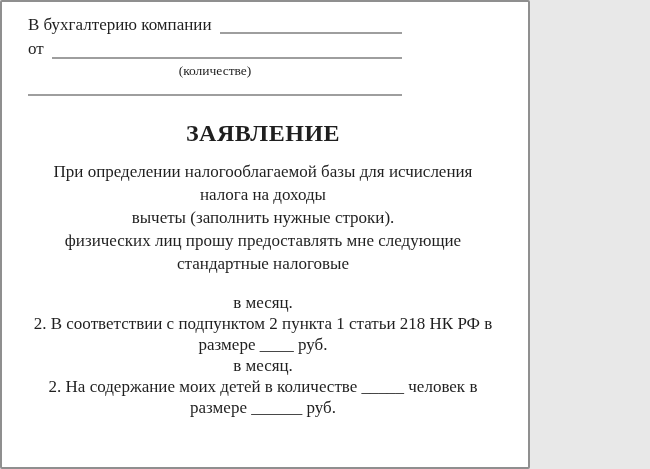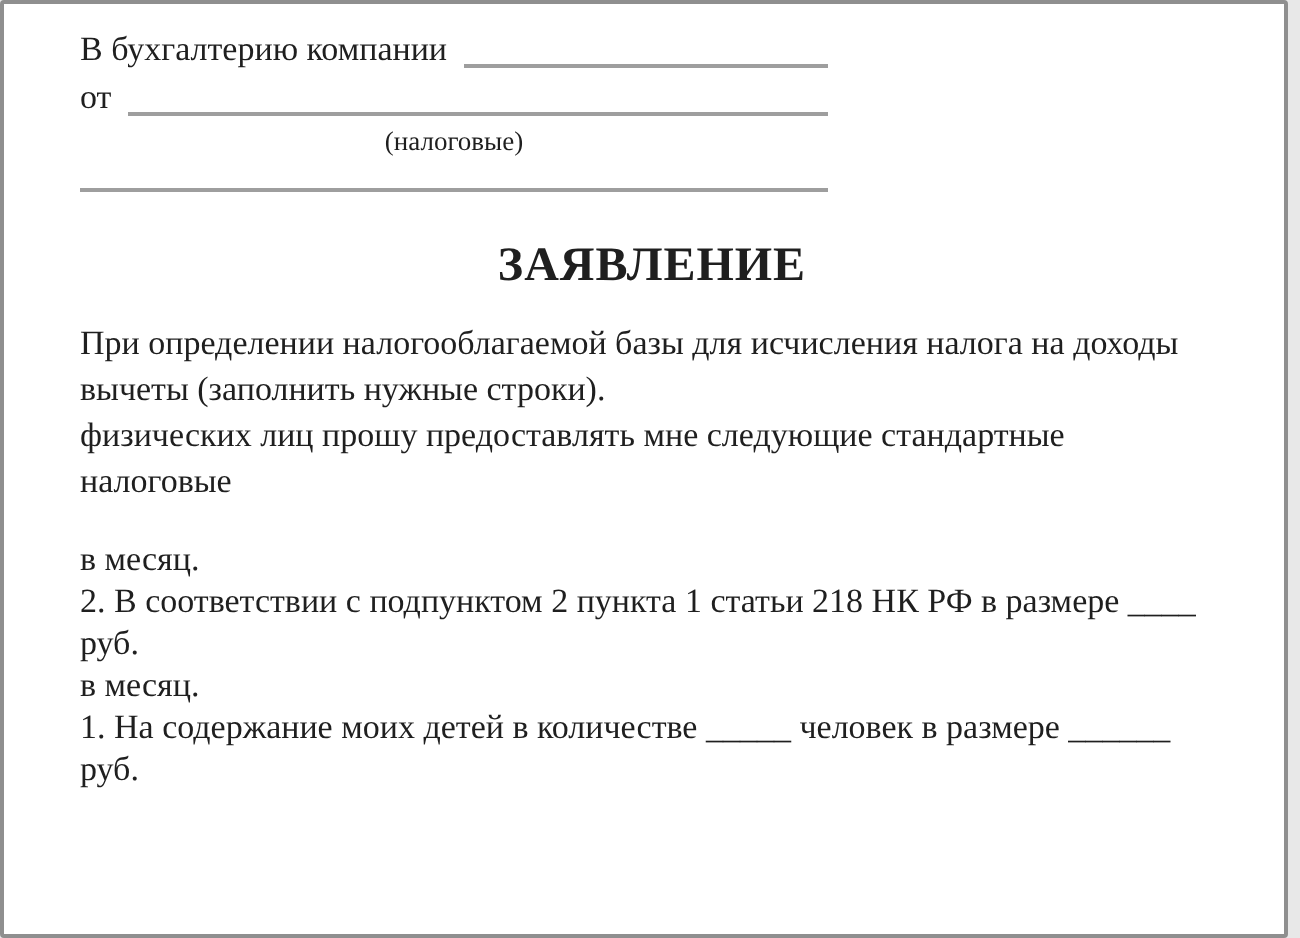--- a/index.html
+++ b/index.html
@@ -4,40 +4,40 @@
 <style>
   :root{
     --text:#1f1f1f;
     --rule:#9e9e9e;
     --frame:#8f8f8f;
     --bg:#ffffff;
   }
   html,body{margin:0;padding:0;background:#e8e8e8;}
   .page{
     box-sizing:border-box;
-    width:644px;height:469px;
+    width:530px;height:469px;
     background:var(--bg);
     border:2px solid var(--frame);
     border-radius:2px;
     font-family:"Liberation Serif","DejaVu Serif",serif;
     color:var(--text);
     font-size:17px;
-    padding:12px 30px 0 38px;
+    padding:12px 30px 0 26px;
     overflow:hidden;
   }
   
   .header{width:374px;}
   .hrow{display:flex;line-height:22px;white-space:nowrap;}
   .hrow .fill{
     flex:1;
     height:18px;
     margin-left:8px;
     border-bottom:2px solid var(--rule);
   }
-  .hrow--from{margin-top:2px;}
+  .hrow--from{margin-top:2px;align-items:center;}
   .caption{
     text-align:center;
     font-size:13.5px;
     line-height:15px;
     margin-top:3px;
   }
   .name-line{
     height:0;
     border-bottom:2px solid var(--rule);
     margin-top:16px;
@@ -49,54 +49,54 @@
     font-size:24px;
     font-weight:bold;
     text-align:center;
     letter-spacing:0.5px;
     line-height:22px;
   }
   
   .intro{margin-top:16px;line-height:23px;}
   
   .items{margin-top:17px;line-height:21px;}
-  .line{display:block;}
+  .line{display:block;text-align:center;}
 </style>
 </head>
 <body>
 
 <div class="page">
 
   <div class="header">
     <div class="hrow">
       <span>В бухгалтерию компании</span>
       <span class="fill"></span>
     </div>
     <div class="hrow hrow--from">
       <span>от</span>
       <span class="fill"></span>
     </div>
-    <div class="caption">(налоговые)</div>
+    <div class="caption">(количестве)</div>
     <div class="name-line"></div>
   </div>
 
   <h1 class="title">ЗАЯВЛЕНИЕ</h1>
 
   <div class="intro">
     <span class="line">При определении налогооблагаемой базы для исчисления налога на доходы</span>
     <span class="line">вычеты (заполнить нужные строки).</span>
     <span class="line">физических лиц прошу предоставлять мне следующие стандартные налоговые</span>
   </div>
 
   <div class="items">
     <div>
       <span class="line">в месяц.</span>
     </div>
     <div>
       <span class="line">2. В соответствии с подпунктом 2 пункта 1 статьи 218 НК РФ в размере ____ руб.</span>
       <span class="line">в месяц.</span>
     </div>
     <div>
-      <span class="line">1. На содержание моих детей в количестве _____ человек в размере ______ руб.</span>
+      <span class="line">2. На содержание моих детей в количестве _____ человек в размере ______ руб.</span>
     </div>
   </div>
 
 </div>
 
 </body></html>

